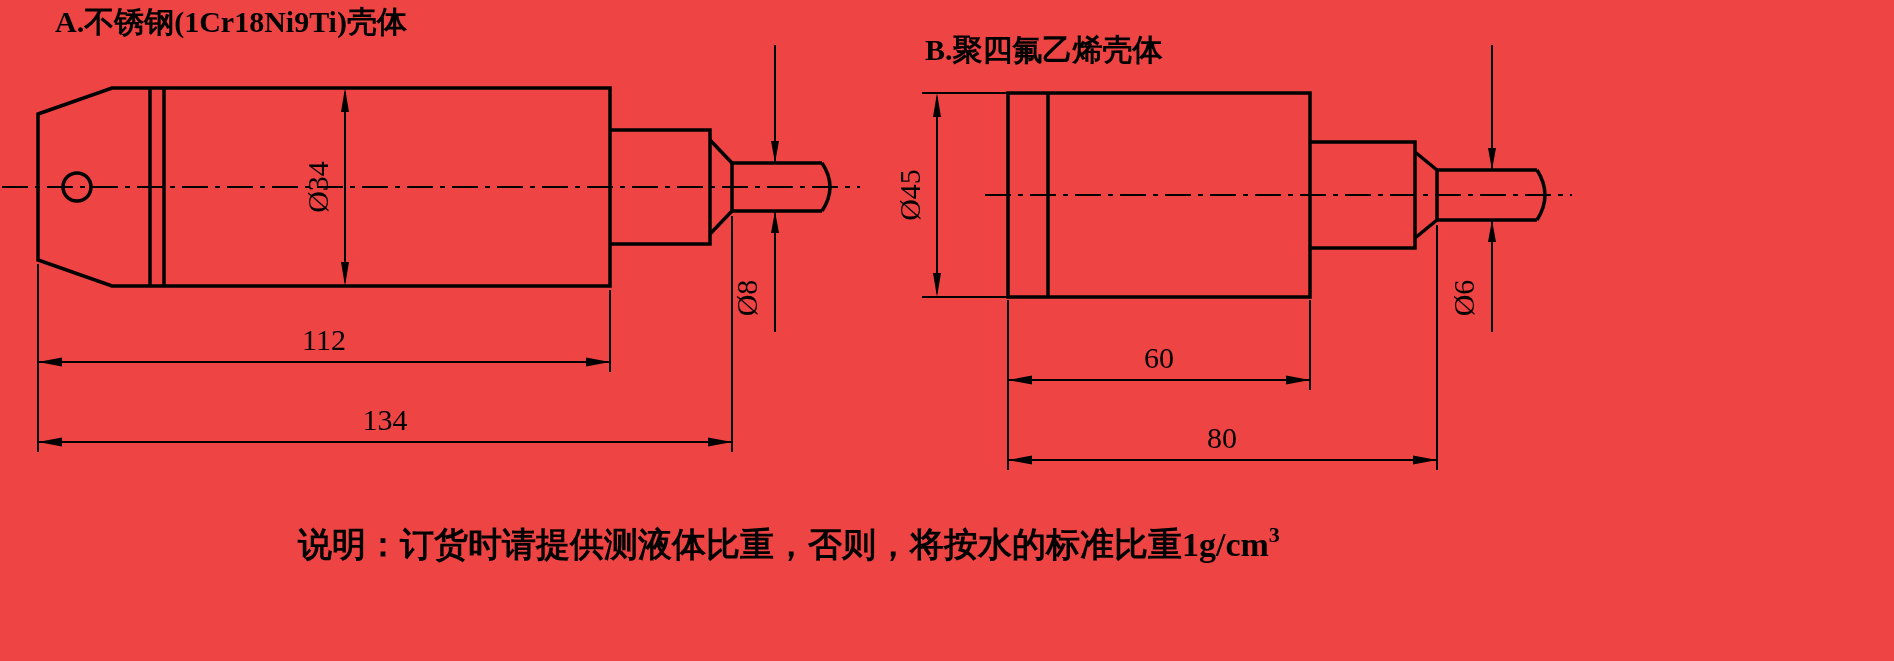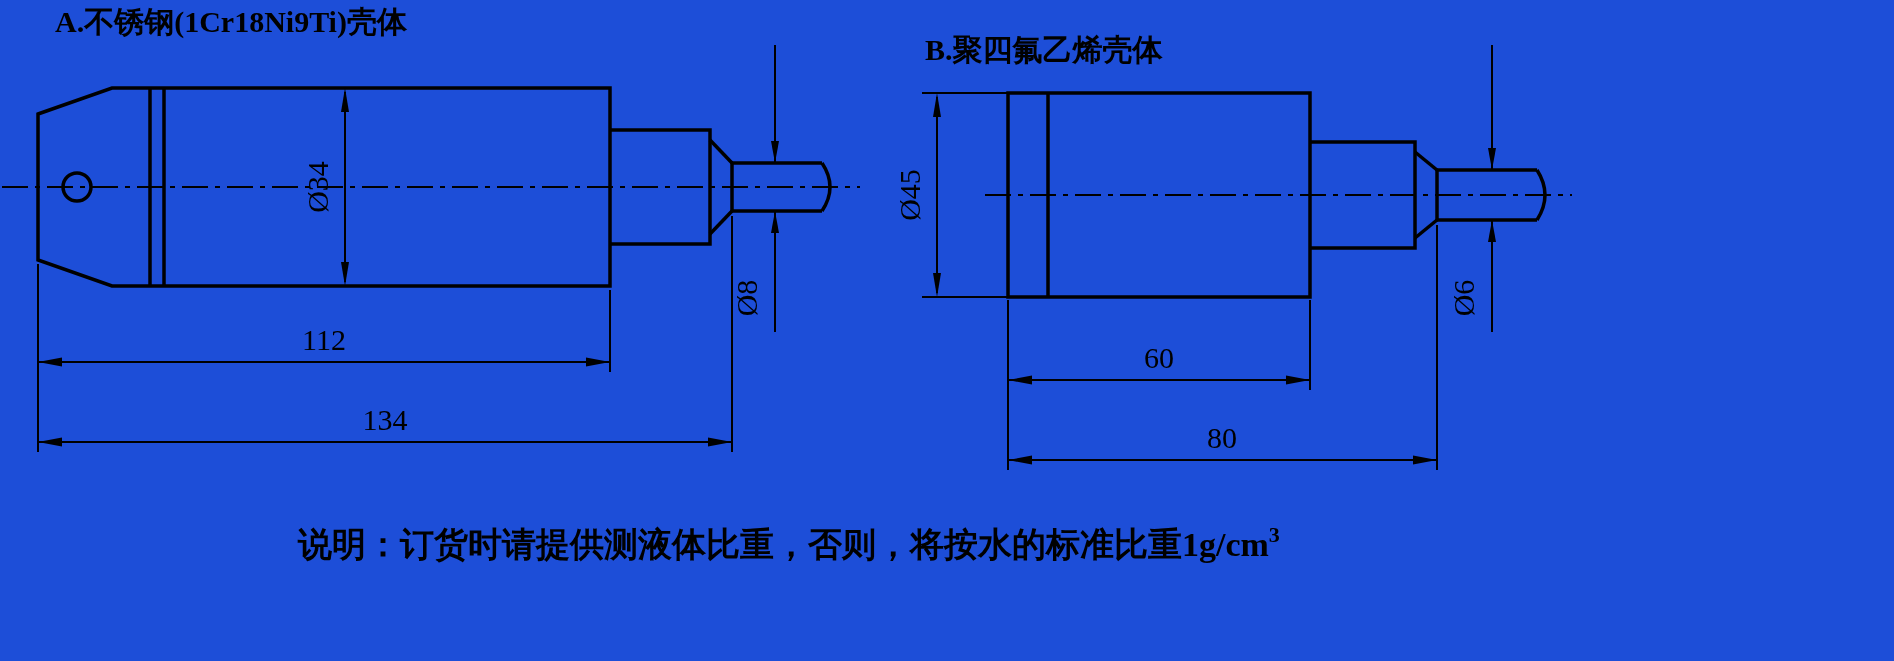--- a/index.html
+++ b/index.html
@@ -7,21 +7,21 @@
     padding: 0;
     background: #ffffff;
     width: 1894px;
     height: 661px;
     overflow: hidden;
   }
   .canvas {
     position: relative;
     width: 1894px;
     height: 661px;
-    background: #1d4ed8;
+    background: #ef4444;
   }
   svg { display: block; }
   .outline { stroke: #000000; stroke-width: 3.5; fill: none; stroke-linecap: butt; }
   .dim     { stroke: #000000; stroke-width: 2;   fill: none; }
   .center  { stroke: #000000; stroke-width: 2;   fill: none; stroke-dasharray: 26 7 5 7; }
   .arrow   { fill: #000000; stroke: none; }
   .title   { font-family: "Liberation Serif", serif; font-size: 30px; font-weight: bold; fill: #000000; }
   .dimtext { font-family: "Liberation Serif", serif; font-size: 30px; fill: #000000; }
   .note    { font-family: "Liberation Serif", serif; font-size: 34px; font-weight: bold; fill: #000000; }
   .notesup { font-family: "Liberation Serif", serif; font-size: 22px; font-weight: bold; fill: #000000; }

